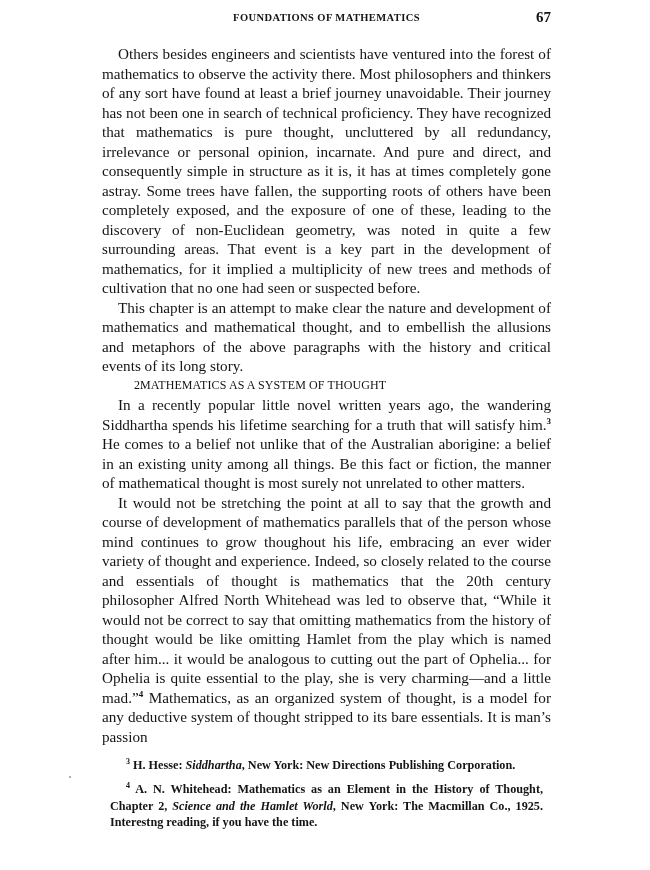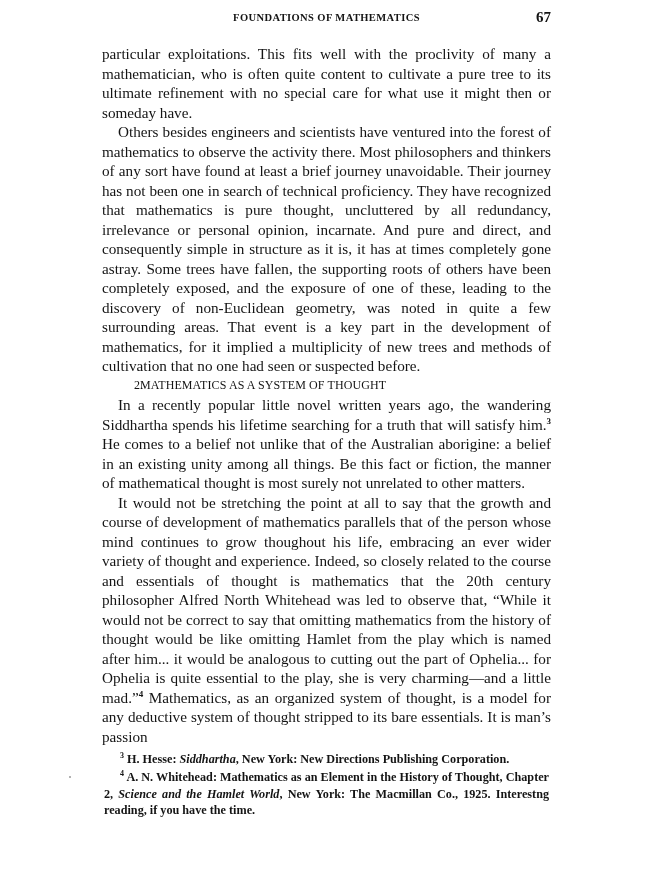--- a/index.html
+++ b/index.html
@@ -83,21 +83,21 @@
       position: absolute;
       top: 749px;
       left: 0;
       width: 449px;
       font-size: 12.2px;
       line-height: 16.3px;
       font-weight: bold;
       text-align: justify;
     }
     .footnotes p {
-      margin: 2px;
+      margin: 8px;
       text-indent: 16px;
     }
     .footnotes sup {
       font-size: 8px;
       vertical-align: 5px;
     }
     .footnotes em {
       font-style: italic;
     }
     .speck {
@@ -112,22 +112,22 @@
 <body>
 
 <div class="page">
 
   <div class="running-head">
     <div class="running-title">FOUNDATIONS OF MATHEMATICS</div>
     <div class="page-number">67</div>
   </div>
 
   <div class="body-text">
-    <p class="noindent">particular exploitations. This fits well with the proclivity of many a mathematician, who is often quite content to cultivate a pure tree to its ultimate refinement with no special care for what use it might then or someday have.</p>
     <p>Others besides engineers and scientists have ventured into the forest of mathematics to observe the activity there. Most philosophers and thinkers of any sort have found at least a brief journey unavoidable. Their journey has not been one in search of technical proficiency. They have recognized that mathematics is pure thought, uncluttered by all redundancy, irrelevance or personal opinion, incarnate. And pure and direct, and consequently simple in structure as it is, it has at times completely gone astray. Some trees have fallen, the supporting roots of others have been completely exposed, and the exposure of one of these, leading to the discovery of non-Euclidean geometry, was noted in quite a few surrounding areas. That event is a key part in the development of mathematics, for it implied a multiplicity of new trees and methods of cultivation that no one had seen or suspected before.</p>
+    <p>This chapter is an attempt to make clear the nature and development of mathematics and mathematical thought, and to embellish the allusions and metaphors of the above paragraphs with the history and critical events of its long story.</p>
 
     <p class="section-heading">
       <span class="num">2.</span><span>MATHEMATICS AS A SYSTEM OF THOUGHT</span>
     </p>
 
     <p><span>In a recently popular little novel written years ago, the wandering Siddhartha spends his lifetime searching for a truth that will satisfy him.</span><sup>3</sup><span> He comes to a belief not unlike that of the Australian aborigine: a belief in an existing unity among all things. Be this fact or fiction, the manner of mathematical thought is most surely not unrelated to other matters.</span></p>
 
     <p><span>It would not be stretching the point at all to say that the growth and course of development of mathematics parallels that of the person whose mind continues to grow thoughout his life, embracing an ever wider variety of thought and experience. Indeed, so closely related to the course and essentials of thought is mathematics that the 20th century philosopher Alfred North Whitehead was led to observe that, “While it would not be correct to say that omitting mathematics from the history of thought would be like omitting Hamlet from the play which is named after him... it would be analogous to cutting out the part of Ophelia... for Ophelia is quite essential to the play, she is very charming—and a little mad.”</span><sup>4</sup><span> Mathematics, as an organized system of thought, is a model for any deductive system of thought stripped to its bare essentials. It is man’s passion</span></p>
   </div>
 

